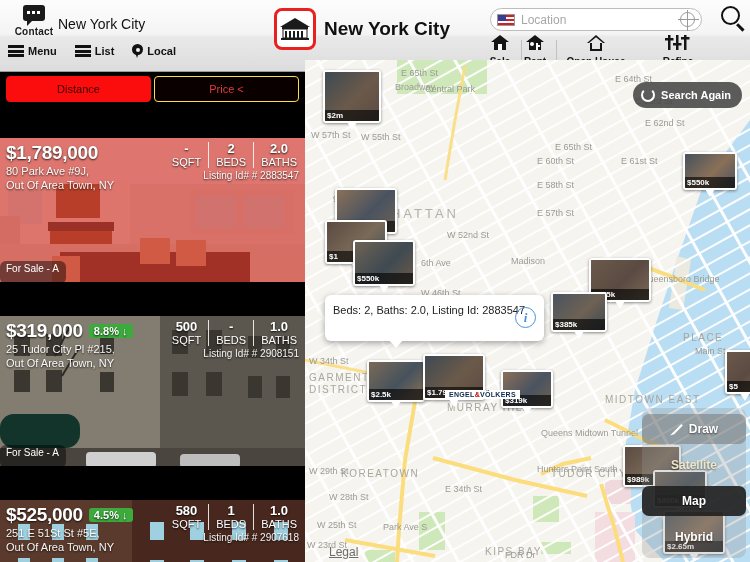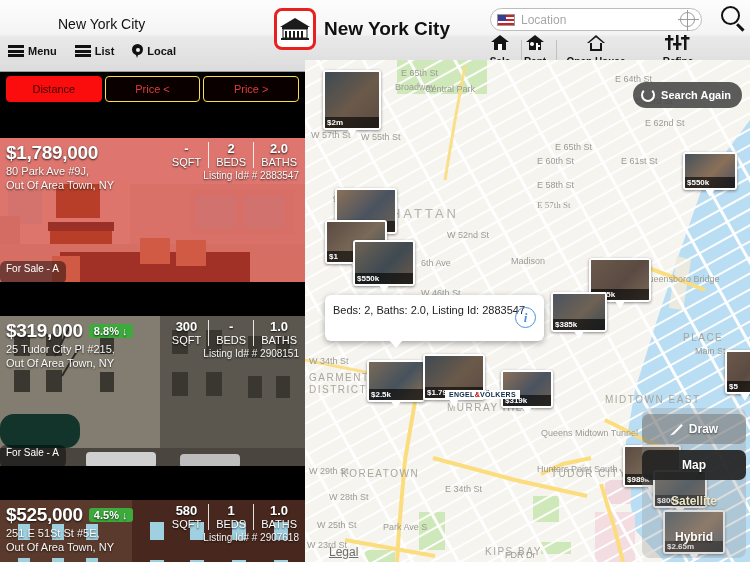--- a/index.html
+++ b/index.html
@@ -164,20 +164,26 @@
   .pencil { width:13px; height:13px; background:#fff; clip-path: polygon(0 100%, 22% 78%, 88% 12%, 100% 24%, 34% 90%); }
   .mt-panel { position:absolute; right:0; bottom:0; width:104px; height:150px; background:rgba(150,150,150,.30); border-radius:8px; }
 </style>
 </head>
 <body>
 
 <div id="app">
 
   <div class="header">
 
+    <div class="contact-btn">
+      <div class="chat-bubble">
+        <div class="chat-dots"></div>
+      </div>
+      <div class="contact-label">Contact</div>
+    </div>
 
     <div class="city-label">New York City</div>
 
     <div class="logo-wrap">
       <svg width="34" height="26" viewBox="0 0 34 26">
         <path d="M2 11 L17 2 L32 11 Z" fill="#1b1b1b"></path>
         <rect x="4" y="11" width="26" height="2" fill="#1b1b1b"></rect>
         <rect x="5" y="13" width="24" height="9" fill="#fff" stroke="#1b1b1b" stroke-width="1"></rect>
         <rect x="7" y="15" width="2" height="7" fill="#1b1b1b"></rect>
         <rect x="11" y="15" width="2" height="7" fill="#1b1b1b"></rect>
@@ -261,21 +267,20 @@
       </svg>
       <div class="lbl">Refine</div>
     </div>
   </div>
 
   <div class="left-col">
 
     <div class="sortbar">
       <div class="sortbtn active">Distance</div>
       <div class="sortbtn">Price &lt;</div>
-      <div class="sortbtn">Price &gt;</div>
     </div>
 
     <div class="card selected" style="height:146px;">
       <div class="photo">
         <svg width="305" height="146" viewBox="0 0 305 146" preserveAspectRatio="none">
           <rect width="305" height="146" fill="#ded5c8"></rect>
           <rect x="0" y="0" width="305" height="46" fill="#e9e3da"></rect>
           <rect x="0" y="42" width="130" height="64" fill="#e6dfd4"></rect>
           <rect x="8" y="52" width="34" height="34" fill="#cfd8d6"></rect>
           <rect x="56" y="46" width="44" height="34" fill="#8a4f24"></rect>
@@ -354,21 +359,21 @@
         <div class="price-row">
           <span class="price">$319,000</span>
           <span class="pct">8.8% ↓</span>
         </div>
         <div class="addr">25 Tudor City Pl #215,</div>
         <div class="addr">Out Of Area Town, NY</div>
       </div>
       <div class="stats">
         <div class="cols">
           <div class="c">
-              <div class="v">300</div>
+              <div class="v">500</div>
               <div class="k">SQFT</div>
             </div>
           <div class="c">
               <div class="v">-</div>
               <div class="k">BEDS</div>
             </div>
           <div class="c">
               <div class="v">1.0</div>
               <div class="k">BATHS</div>
             </div>
@@ -570,21 +575,21 @@
         <div class="maplabel nb" style="left: 378px; top: 272px;">PLACE</div>
         <div class="maplabel nb" style="left: 428px; top: 318px;">LON</div>
         <div class="maplabel " style="left: 96px; top: 8px;">E 65th St</div>
         <div class="maplabel " style="left: 310px; top: 14px;">E 64th St</div>
         <div class="maplabel " style="left: 330px; top: 36px;">E 63rd St</div>
         <div class="maplabel " style="left: 340px; top: 58px;">E 62nd St</div>
         <div class="maplabel " style="left: 300px; top: 96px; padding-left: 16px;">E 61st St</div>
         <div class="maplabel " style="left: 232px; top: 96px;">E 60th St</div>
         <div class="maplabel " style="left: 250px; top: 82px;">E 65th St</div>
         <div class="maplabel " style="left: 232px; top: 120px;">E 58th St</div>
-        <div class="maplabel " style="left: 232px; top: 140px; font-family: Liberation Serif, serif;">E 57th St</div>
+        <div class="maplabel " style="left: 232px; top: 148px;">E 57th St</div>
         <div class="maplabel " style="left: 6px; top: 70px;">W 57th St</div>
         <div class="maplabel " style="left: 56px; top: 72px;">W 55th St</div>
         <div class="maplabel " style="left: 142px; top: 170px;">W 52nd St</div>
         <div class="maplabel " style="left: 28px; top: 176px;">W 47th St</div>
         <div class="maplabel " style="left: 116px; top: 228px;">W 46th St</div>
         <div class="maplabel " style="left: 110px; top: 240px;">W 45th St</div>
         <div class="maplabel " style="left: 26px; top: 240px;">W 41st St</div>
         <div class="maplabel " style="left: 82px; top: 272px;">W 39th St</div>
         <div class="maplabel " style="left: 4px; top: 296px;">W 34th St</div>
         <div class="maplabel " style="left: 140px; top: 424px;">E 34th St</div>
@@ -601,21 +606,21 @@
         <div class="maplabel " style="left: 116px; top: 198px;">6th Ave</div>
         <div class="maplabel " style="left: 300px; top: 214px;">Ed Koch Queensboro Bridge</div>
         <div class="maplabel " style="left: 236px; top: 368px;">Queens Midtown Tunnel</div>
         <div class="maplabel " style="left: 232px; top: 404px;">Hunters Point South</div>
         <div class="maplabel " style="left: 390px; top: 286px;">Main St</div>
         <div class="maplabel " style="left: 120px; top: 24px;">Central Park</div>
       </div>
 
     <div id="map-pins">
         <div class="pin" style="left: 18px; top: 10px;">
-          <div class="thumb" style="width: 58px; height: 60px; background: rgb(107, 90, 74);">
+          <div class="thumb" style="width: 58px; height: 53px; background: rgb(107, 90, 74);">
             <div style="position: absolute; inset: 0px; background: linear-gradient(135deg, rgb(63, 74, 82) 0%, rgb(107, 90, 74) 55%, rgb(90, 74, 66) 100%);"></div>
             <div class="plabel">$2m</div>
           </div>
           <div class="tail"></div>
         </div>
         <div class="pin" style="left: 30px; top: 128px;">
           <div class="thumb" style="width: 62px; height: 46px; background: rgb(74, 83, 96);">
             <div style="position: absolute; inset: 0px; background: linear-gradient(135deg, rgb(138, 112, 88) 0%, rgb(74, 83, 96) 55%, rgb(110, 98, 84) 100%);"></div>
             <div class="plabel">$1</div>
           </div>
@@ -722,19 +727,19 @@
 
     <div class="legal">Legal</div>
 
     <div class="maptype">
       <div class="mt-panel"></div>
       <div style="position:relative;">
         <div class="mt-item draw">
           <span class="pencil"></span>
           <span>Draw</span>
         </div>
+        <div class="mt-item" style="color:#efe7c8;">Satellite</div>
         <div class="mt-item boxed">Map</div>
-        <div class="mt-item" style="color:#efe7c8;">Satellite</div>
         <div class="mt-item">Hybrid</div>
       </div>
     </div>
   </div>
 </div>
 
 </body></html>

